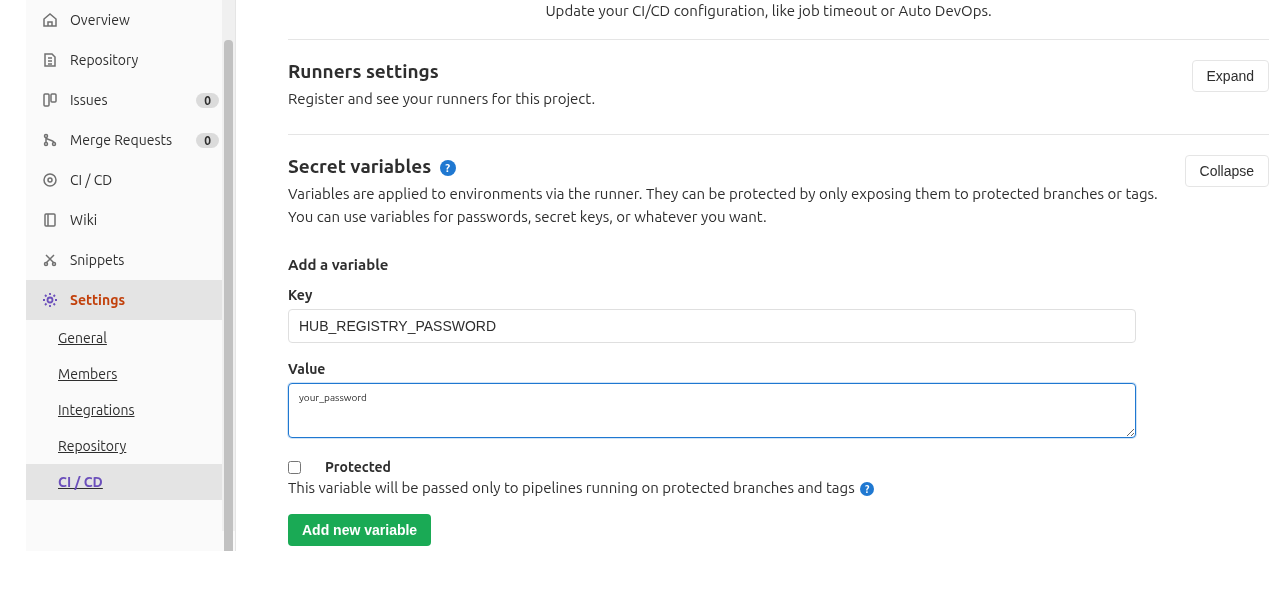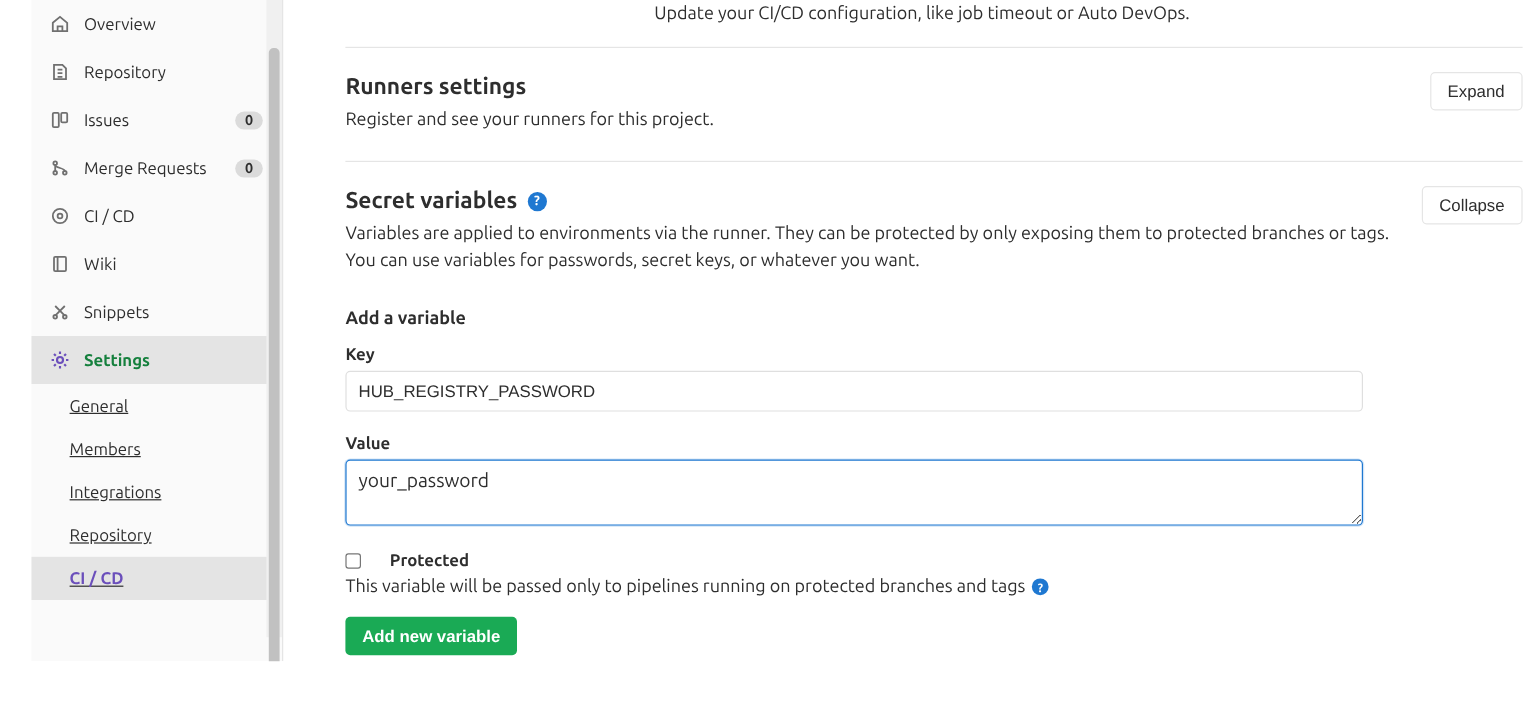--- a/index.html
+++ b/index.html
@@ -1,41 +1,41 @@
 <!DOCTYPE html>
 <html><head>
 <meta charset="utf-8">
 <style>
 * { margin: 0; padding: 0; box-sizing: border-box; }
 body { font-family: -apple-system, BlinkMacSystemFont, "Segoe UI", Ubuntu, Roboto, sans-serif; font-size: 14px; color: #2e2e2e; background: #fff; }
 .container { display: flex; width: 1283px; height: 551px; overflow: hidden; position: relative; margin-left: 26px; }
 .sidebar { width: 210px; background: #fafafa; border-right: 1px solid #e5e5e5; overflow-y: auto; }
 .sidebar-item { display: flex; align-items: center; padding: 12px 16px; color: #2e2e2e; cursor: pointer; }
-.sidebar-item.active { background: #e4e4e4; color: #15803d; font-weight: 600; }
+.sidebar-item.active { background: #e4e4e4; color: #c2410c; font-weight: 600; }
 .sidebar-item .icon { width: 16px; height: 16px; margin-right: 12px; flex-shrink: 0; }
 .sidebar-item .label { flex: 1; }
 .sidebar-item .badge { background: #dbdbdb; color: #2e2e2e; border-radius: 10px; padding: 1px 8px; font-size: 12px; font-weight: 600; }
 .sidebar-sub { padding-left: 32px; text-decoration: underline; }
 .sidebar-sub .sidebar-item { padding: 10px 12px 10px 0; }
 .sidebar-sub .sidebar-item.active { color: #6b4fbb; font-weight: 700; background: #e4e4e4; margin-left: -32px; padding-left: 32px; }
 .content { flex: 1; padding: 0 40px 20px 52px; overflow-y: auto; position: relative; }
 .right-scroll { position: absolute; right: 0; top: 0; bottom: 0; width: 8px; background: #f0f0f0; }
 .section { border-bottom: 1px solid #e5e5e5; padding: 20px 0 24px 0; }
 .section-header { display: flex; justify-content: space-between; align-items: flex-start; }
 .section-left { flex: 1; padding-right: 20px; }
 .section-title { font-size: 19px; font-weight: 700; color: #2e2e2e; margin-bottom: 6px; }
 .section-desc { font-size: 15px; color: #2e2e2e; line-height: 1.5; }
 .btn-expand { background: #fff; border: 1px solid #e5e5e5; border-radius: 4px; padding: 7px 14px; font-size: 14px; color: #2e2e2e; cursor: pointer; }
 .help-icon { display: inline-flex; width: 16px; height: 16px; background: #1f78d1; border-radius: 50%; color: #fff; font-size: 11px; font-weight: 700; align-items: center; justify-content: center; vertical-align: middle; margin-left: 4px; }
 .help-icon-sm { display: inline-flex; width: 14px; height: 14px; background: #1f78d1; border-radius: 50%; color: #fff; font-size: 10px; font-weight: 700; align-items: center; justify-content: center; vertical-align: middle; margin-left: 2px; }
 .form-area { margin-top: 28px; }
 .form-heading { font-weight: 700; font-size: 15px; margin-bottom: 14px; }
 .form-label { font-weight: 700; font-size: 14px; margin-bottom: 6px; display: block; }
 .form-input { width: 100%; max-width: 848px; border: 1px solid #dfdfdf; border-radius: 4px; padding: 8px 10px; font-size: 14px; color: #2e2e2e; outline: none; }
-.form-textarea { width: 100%; max-width: 848px; border: 1px solid #1f78d1; border-radius: 4px; padding: 8px 10px; font-size: 16px; color: #2e2e2e; outline: none; height: 55px; resize: both; box-shadow: 0 0 0 1px rgba(31,120,209,0.2); font-family: inherit; }
+.form-textarea { width: 100%; max-width: 848px; border: 1px solid #1f78d1; border-radius: 4px; padding: 8px 10px; font-size: 10px; color: #2e2e2e; outline: none; height: 55px; resize: both; box-shadow: 0 0 0 1px rgba(31,120,209,0.2); font-family: inherit; }
 .form-group { margin-bottom: 18px; }
 .checkbox-row { display: flex; align-items: center; margin-bottom: 4px; gap: 14px; }
 .checkbox-row input { margin-right: 10px; }
 .checkbox-row .cblabel { font-weight: 700; font-size: 14px; }
 .help-text { font-size: 15px; color: #2e2e2e; margin-top: 2px; }
 .btn-add { background: #1aaa55; color: #fff; border: none; border-radius: 4px; padding: 8px 14px; font-size: 14px; cursor: pointer; margin-top: 18px; font-weight: bold; }
 .vars-heading { font-weight: 700; font-size: 15px; margin-top: 28px; }
 .sidebar-scrollbar { position: absolute; left: 196px; top: 0; width: 13px; bottom: 20px; background: #f0f0f0; }
 .sidebar-scrollbar-thumb { position: absolute; left: 2px; width: 9px; top: 40px; height: 520px; background: #c1c1c1; border-radius: 4px; }
 svg { display: block; }

